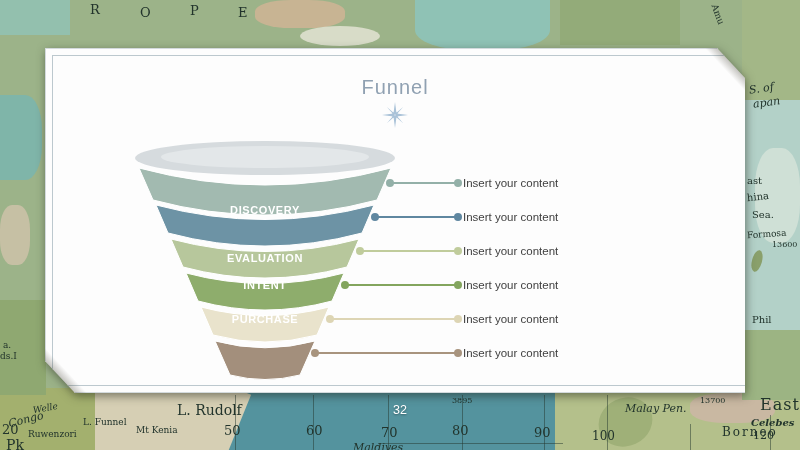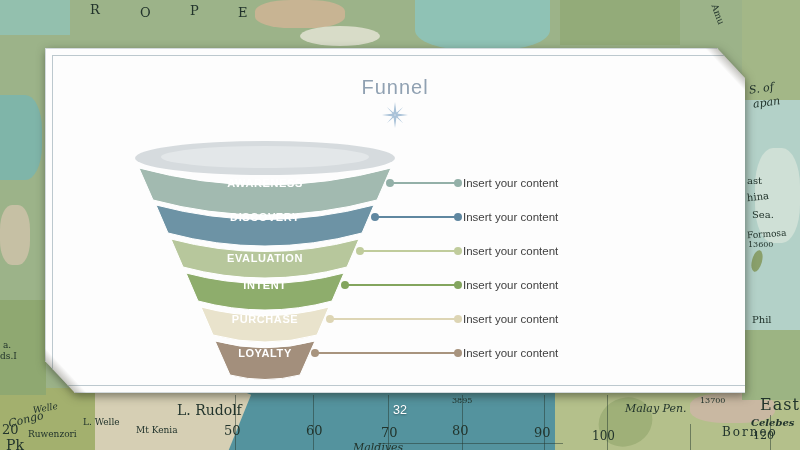--- a/index.html
+++ b/index.html
@@ -70,32 +70,32 @@
     <div class="gl" style="left:690px;top:424px;width:1px;height:26px;"></div>
     <div class="gl" style="left:770px;top:415px;width:1px;height:35px;"></div>
     <div class="gl" style="left:378px;top:443px;width:185px;height:1px;"></div>
 
     <span class="ml it" style="left:749px;top:83px;font-size:11px;transform:rotate(-8deg);">S. of</span>
     <span class="ml it" style="left:753px;top:97px;font-size:11px;transform:rotate(-8deg);">apan</span>
     <span class="ml" style="left:747px;top:176px;font-size:10px;">ast</span>
     <span class="ml" style="left:747px;top:192px;font-size:10px;transform:rotate(-6deg);">hina</span>
     <span class="ml" style="left:752px;top:210px;font-size:10px;">Sea.</span>
     <span class="ml" style="left:747px;top:230px;font-size:9px;transform:rotate(-4deg);">Formosa</span>
-    <span class="ml" style="left:748px;top:241px;font-size:8px;">13600</span>
+    <span class="ml" style="left:748px;top:241px;font-size:8px;padding-left:24px;">13600</span>
     <span class="ml" style="left:752px;top:315px;font-size:10px;">Phil</span>
     <span class="ml" style="left:760px;top:397px;font-size:16px;letter-spacing:1px;text-align:right;">East</span>
     <span class="ml it" style="left:751px;top:418px;font-size:10px;font-weight:bold;">Celebes</span>
     <span class="ml" style="left:722px;top:426px;font-size:12px;letter-spacing:2px;">Borneo</span>
     <span class="ml" style="left:753px;top:430px;font-size:11px;">120</span>
     <span class="ml" style="left:700px;top:397px;font-size:8px;">13700</span>
     <span class="ml it" style="left:625px;top:403px;font-size:11px;">Malay Pen.</span>
     <span class="ml" style="left:452px;top:397px;font-size:8px;">3895</span>
     <span class="ml it" style="left:353px;top:410px;font-size:11px;margin-top:32px;">Maldives</span>
     <span class="ml" style="left:133px;top:403px;font-size:14px;margin-left:44px;">L. Rudolf</span>
-    <span class="ml" style="left:83px;top:418px;font-size:9px;">L. Welle</span>
+    <span class="ml" style="left:83px;top:418px;font-size:9px;">L. Funnel</span>
     <span class="ml" style="left:136px;top:426px;font-size:9px;">Mt Kenia</span>
     <span class="ml" style="left:28px;top:430px;font-size:9px;">Ruwenzori</span>
     <span class="ml it" style="left:33px;top:404px;font-size:9px;transform:rotate(-10deg);">Welle</span>
     <span class="ml it" style="left:8px;top:414px;font-size:11px;transform:rotate(-14deg);">Congo</span>
     <span class="ml" style="left:6px;top:394px;font-size:14px;margin-top:44px;">Pk</span>
     <span class="ml" style="left:2px;top:423px;font-size:13px;">20</span>
     <span class="ml" style="left:224px;top:424px;font-size:13px;">50</span>
     <span class="ml" style="left:306px;top:424px;font-size:13px;">60</span>
     <span class="ml" style="left:381px;top:426px;font-size:13px;">70</span>
     <span class="ml" style="left:452px;top:424px;font-size:13px;">80</span>
@@ -155,26 +155,24 @@
         <circle cx="230" cy="147" r="4" fill="#83a55e"></circle>
         <circle cx="343" cy="147" r="4" fill="#83a55e"></circle>
         <line x1="215" y1="181" x2="343" y2="181" stroke-width="1.8" stroke="#ddd5b4"></line>
         <circle cx="215" cy="181" r="4" fill="#ddd5b4"></circle>
         <circle cx="343" cy="181" r="4" fill="#ddd5b4"></circle>
         <line x1="200" y1="215" x2="343" y2="215" stroke-width="1.8" stroke="#a8947e"></line>
         <circle cx="200" cy="215" r="4" fill="#a8947e"></circle>
         <circle cx="343" cy="215" r="4" fill="#a8947e"></circle>
       </svg>
 
-      <div class="stage-label" style="top:127px;">AWARENESS</div>
-      <div class="stage-label" style="top:161px;">DISCOVERY</div>
+      <div class="stage-label" style="top:154px;">DISCOVERY</div>
       <div class="stage-label" style="top:202px;">EVALUATION</div>
       <div class="stage-label" style="top:263px;">PURCHASE</div>
       <div class="stage-label" style="top:229px;">INTENT</div>
-      <div class="stage-label" style="top:297px;">LOYALTY</div>
 
       <div class="content-label" style="top:127px;">Insert your content</div>
       <div class="content-label" style="top:161px;">Insert your content</div>
       <div class="content-label" style="top:195px;">Insert your content</div>
       <div class="content-label" style="top:229px;">Insert your content</div>
       <div class="content-label" style="top:263px;">Insert your content</div>
       <div class="content-label" style="top:297px;">Insert your content</div>
     </div>
   </div>
 

